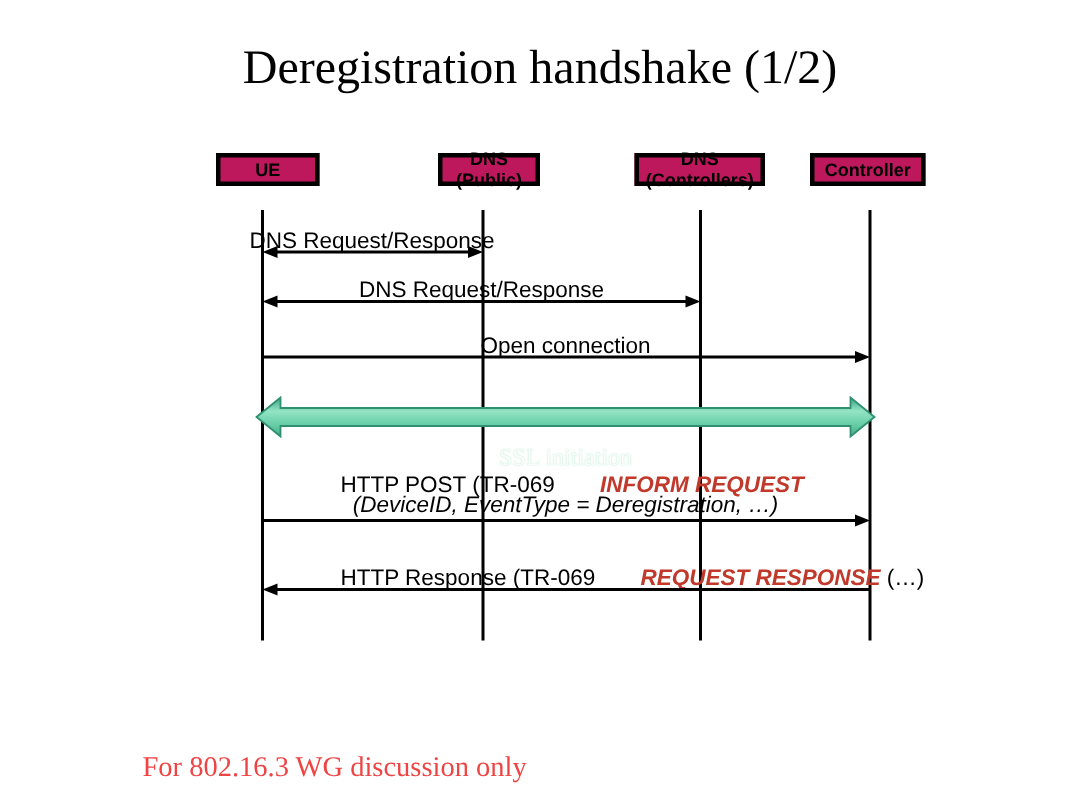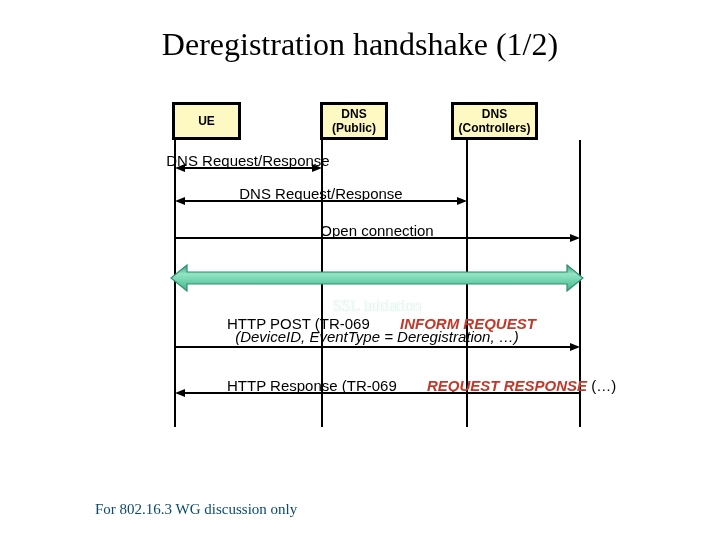--- a/index.html
+++ b/index.html
@@ -5,24 +5,24 @@
   html,body{margin:0;padding:0;background:#fff;}
   .slide{
     position:relative;width:720px;height:540px;background:#ffffff;overflow:hidden;
     font-family:"Liberation Sans",sans-serif;color:#000;padding-left:44px;
   }
   .title{
     position:absolute;top:26px;left:0;width:720px;text-align:center;
     font-family:"Liberation Serif",serif;font-size:32px;font-weight:400;color:#000;
   }
   .actor{
-    position:absolute;top:102px;height:38px;box-sizing:border-box;
-    border:3px solid #000;background:#fef9c3;
+    position:absolute;top:102px;height:22px;box-sizing:border-box;
+    border:3px solid #000;background:#be185d;
     display:flex;flex-direction:column;align-items:center;justify-content:center;
-    font-weight:bold;font-size:12px;line-height:14px;text-align:center;white-space:nowrap;margin-left:28px;
+    font-weight:bold;font-size:12px;line-height:14px;text-align:center;white-space:nowrap;
   }
   .actor-ue{left:144px;width:69px;}
   .actor-dns-public{left:292px;width:68px;}
   .actor-dns-controllers{left:423px;width:87px;}
   .actor-controller{left:540px;width:77px;}
   .lifeline{position:absolute;top:140px;height:287px;width:2px;background:#000;}
   .hline{position:absolute;height:2px;background:#000;}
   .head{position:absolute;width:0;height:0;border-style:solid;}
   .head-right{border-width:4px 0 4px 10px;border-color:transparent transparent transparent #000;}
   .head-left{border-width:4px 10px 4px 0;border-color:transparent #000 transparent transparent;}
@@ -34,40 +34,43 @@
   .ssl-wrap{position:absolute;top:264px;left:170px;width:414px;height:28px;}
   .ssl-text{
     position:absolute;top:264px;left:170px;width:414px;height:28px;
     display:flex;align-items:center;justify-content:center;
     font-family:"Liberation Serif",serif;font-size:16px;color:#fbfdfa;
     text-shadow:0 0 1px #9adfc2;
     margin-top:28px;
   }
   .footer{
     position:absolute;top:501px;left:95px;
-    font-family:"Liberation Serif",serif;font-size:15px;color:#0c4a6e;
+    font-family:"Liberation Serif",serif;font-size:19px;color:#ef4444;
   }
 </style>
 </head>
 <body>
 
 <div class="slide">
 
   <div class="title">Deregistration handshake (1/2)</div>
 
   <div class="actor actor-ue">
     <span>UE</span>
   </div>
   <div class="actor actor-dns-public">
     <span>DNS</span>
     <span>(Public)</span>
   </div>
   <div class="actor actor-dns-controllers">
     <span>DNS</span>
     <span>(Controllers)</span>
+  </div>
+  <div class="actor actor-controller">
+    <span>Controller</span>
   </div>
 
   <div class="lifeline" style="left:174px"></div>
   <div class="lifeline" style="left:321px"></div>
   <div class="lifeline" style="left:466px"></div>
   <div class="lifeline" style="left:579px"></div>
 
   <div class="msg-label" style="top:154px;left:148px;width:200px">DNS Request/Response</div>
   <div class="hline" style="top:167px;left:184px;width:129px"></div>
   <div class="head head-left" style="top:164px;left:175px"></div>

